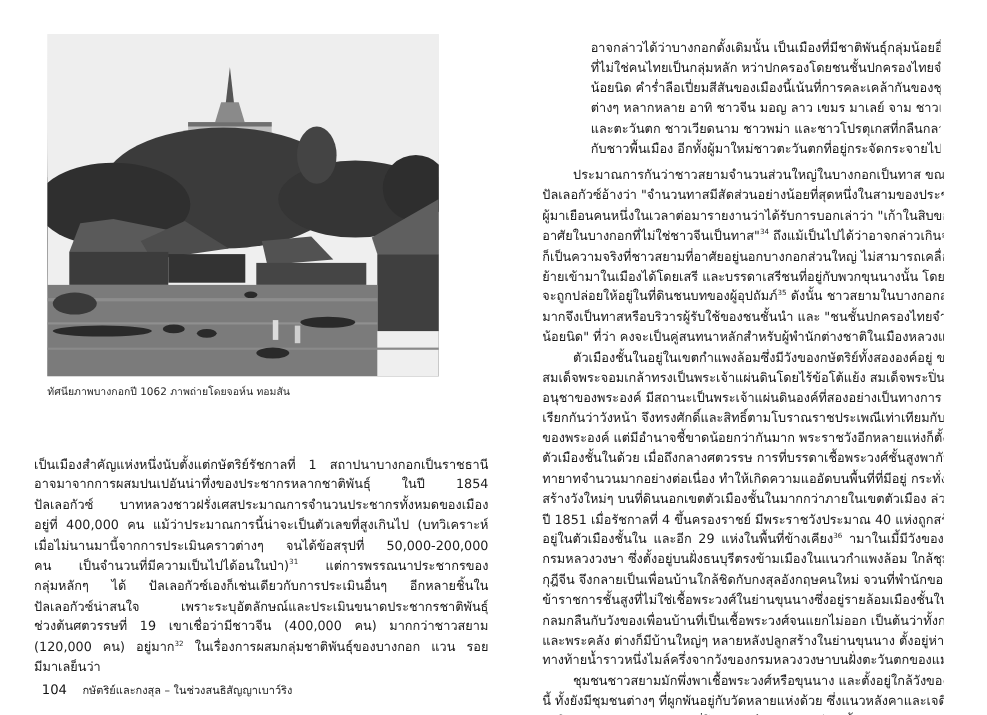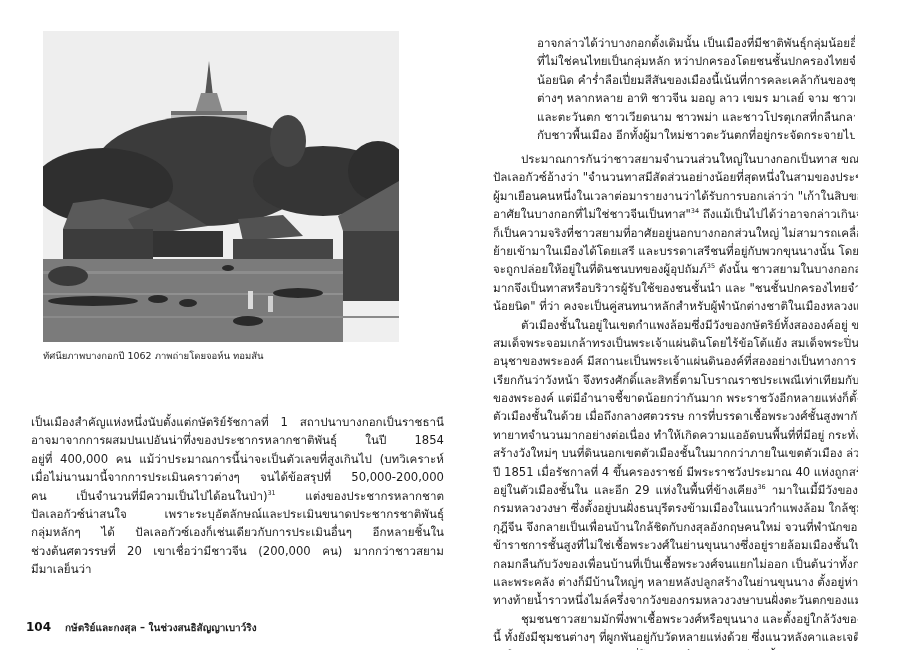--- a/index.html
+++ b/index.html
@@ -27,21 +27,21 @@
   .line.last { text-align-last:left; }
   .left-body { left:31px; top:377px; width:413px;margin-top:36px; }
   .quote { left:67px; top:34px; width:318px; }
   .right-body { left:23px; top:150px; width:365px; }
   .indent { padding-left:28px; }
   sup { font-size:6.5px; line-height:0; vertical-align:super; }
   .footer {
     position:absolute; top:620px; font-size:10px; color:#222; white-space:nowrap;
   }
   .footer .num { font-size:12px; color:#111; }
-  .footer-left { left:26px;font-weight:bold; }
+  .footer-left { left:38px; }
   .footer-left .num { margin-right:14px; }
   .footer-right { right:37px; }
   .footer-right .num { margin-left:14px; }
 </style>
 </head>
 <body>
 
 <div class="page page-left">
   <div class="photo">
     <svg width="356" height="311" viewBox="0 0 356 311">
@@ -85,26 +85,28 @@
       <rect x="205" y="260" width="5" height="18" fill="#dcdcdc"></rect>
       <rect x="225" y="265" width="5" height="16" fill="#cfcfcf"></rect>
     </svg>
   </div>
 
   <div class="caption">ทัศนียภาพบางกอกปี 1062 ภาพถ่ายโดยจอห์น ทอมสัน</div>
 
   <div class="lines left-body">
     <span class="line">เป็นเมืองสำคัญแห่งหนึ่งนับตั้งแต่กษัตริย์รัชกาลที่ 1 สถาปนาบางกอกเป็นราชธานี</span>
     <span class="line">อาจมาจากการผสมปนเปอันน่าทึ่งของประชากรหลากชาติพันธุ์ ในปี 1854</span>
+    <span class="line">ปัลเลอกัวซ์ บาทหลวงชาวฝรั่งเศสประมาณการจำนวนประชากรทั้งหมดของเมือง</span>
     <span class="line">อยู่ที่ 400,000 คน แม้ว่าประมาณการนี้น่าจะเป็นตัวเลขที่สูงเกินไป (บทวิเคราะห์</span>
     <span class="line">เมื่อไม่นานมานี้จากการประเมินคราวต่างๆ จนได้ข้อสรุปที่ 50,000-200,000</span>
-    <span class="line"><span>คน เป็นจำนวนที่มีความเป็นไปได้อนในป่า)</span><sup>31</sup><span> แต่งของประชากรหลากชาต</span></span>
+    <span class="line"><span>คน เป็นจำนวนที่มีความเป็นไปได้อนในป่า)</span><sup>31</sup><span> แต่การพรรณนาประชากรของ</span></span>
+    <span class="line">กลุ่มหลักๆ ได้ ปัลเลอกัวซ์เองก็เช่นเดียวกับการประเมินอื่นๆ อีกหลายชิ้นใน</span>
     <span class="line">ปัลเลอกัวซ์น่าสนใจ เพราะระบุอัตลักษณ์และประเมินขนาดประชากรชาติพันธุ์</span>
-    <span class="line">กลุ่มหลักๆ ได้ ปัลเลอกัวซ์เองก็เช่นเดียวกับการประเมินอื่นๆ อีกหลายชิ้นใน</span>
-    <span class="line">ช่วงต้นศตวรรษที่ 20 เขาเชื่อว่ามีชาวจีน (200,000 คน) มากกว่าชาวสยาม</span>
+    <span class="line">ช่วงต้นศตวรรษที่ 19 เขาเชื่อว่ามีชาวจีน (400,000 คน) มากกว่าชาวสยาม</span>
+    <span class="line"><span>(120,000 คน) อยู่มาก</span><sup>32</sup><span> ในเรื่องการผสมกลุ่มชาติพันธุ์ของบางกอก แวน รอย</span></span>
     <span class="line last">มีมาเลย็นว่า</span>
   </div>
 
   <div class="footer footer-left">
     <span class="num">104</span><span>กษัตริย์และกงสุล – ในช่วงสนธิสัญญาเบาว์ริง</span>
   </div>
 </div>
 
 <div class="page page-right">
   <div class="lines quote">

